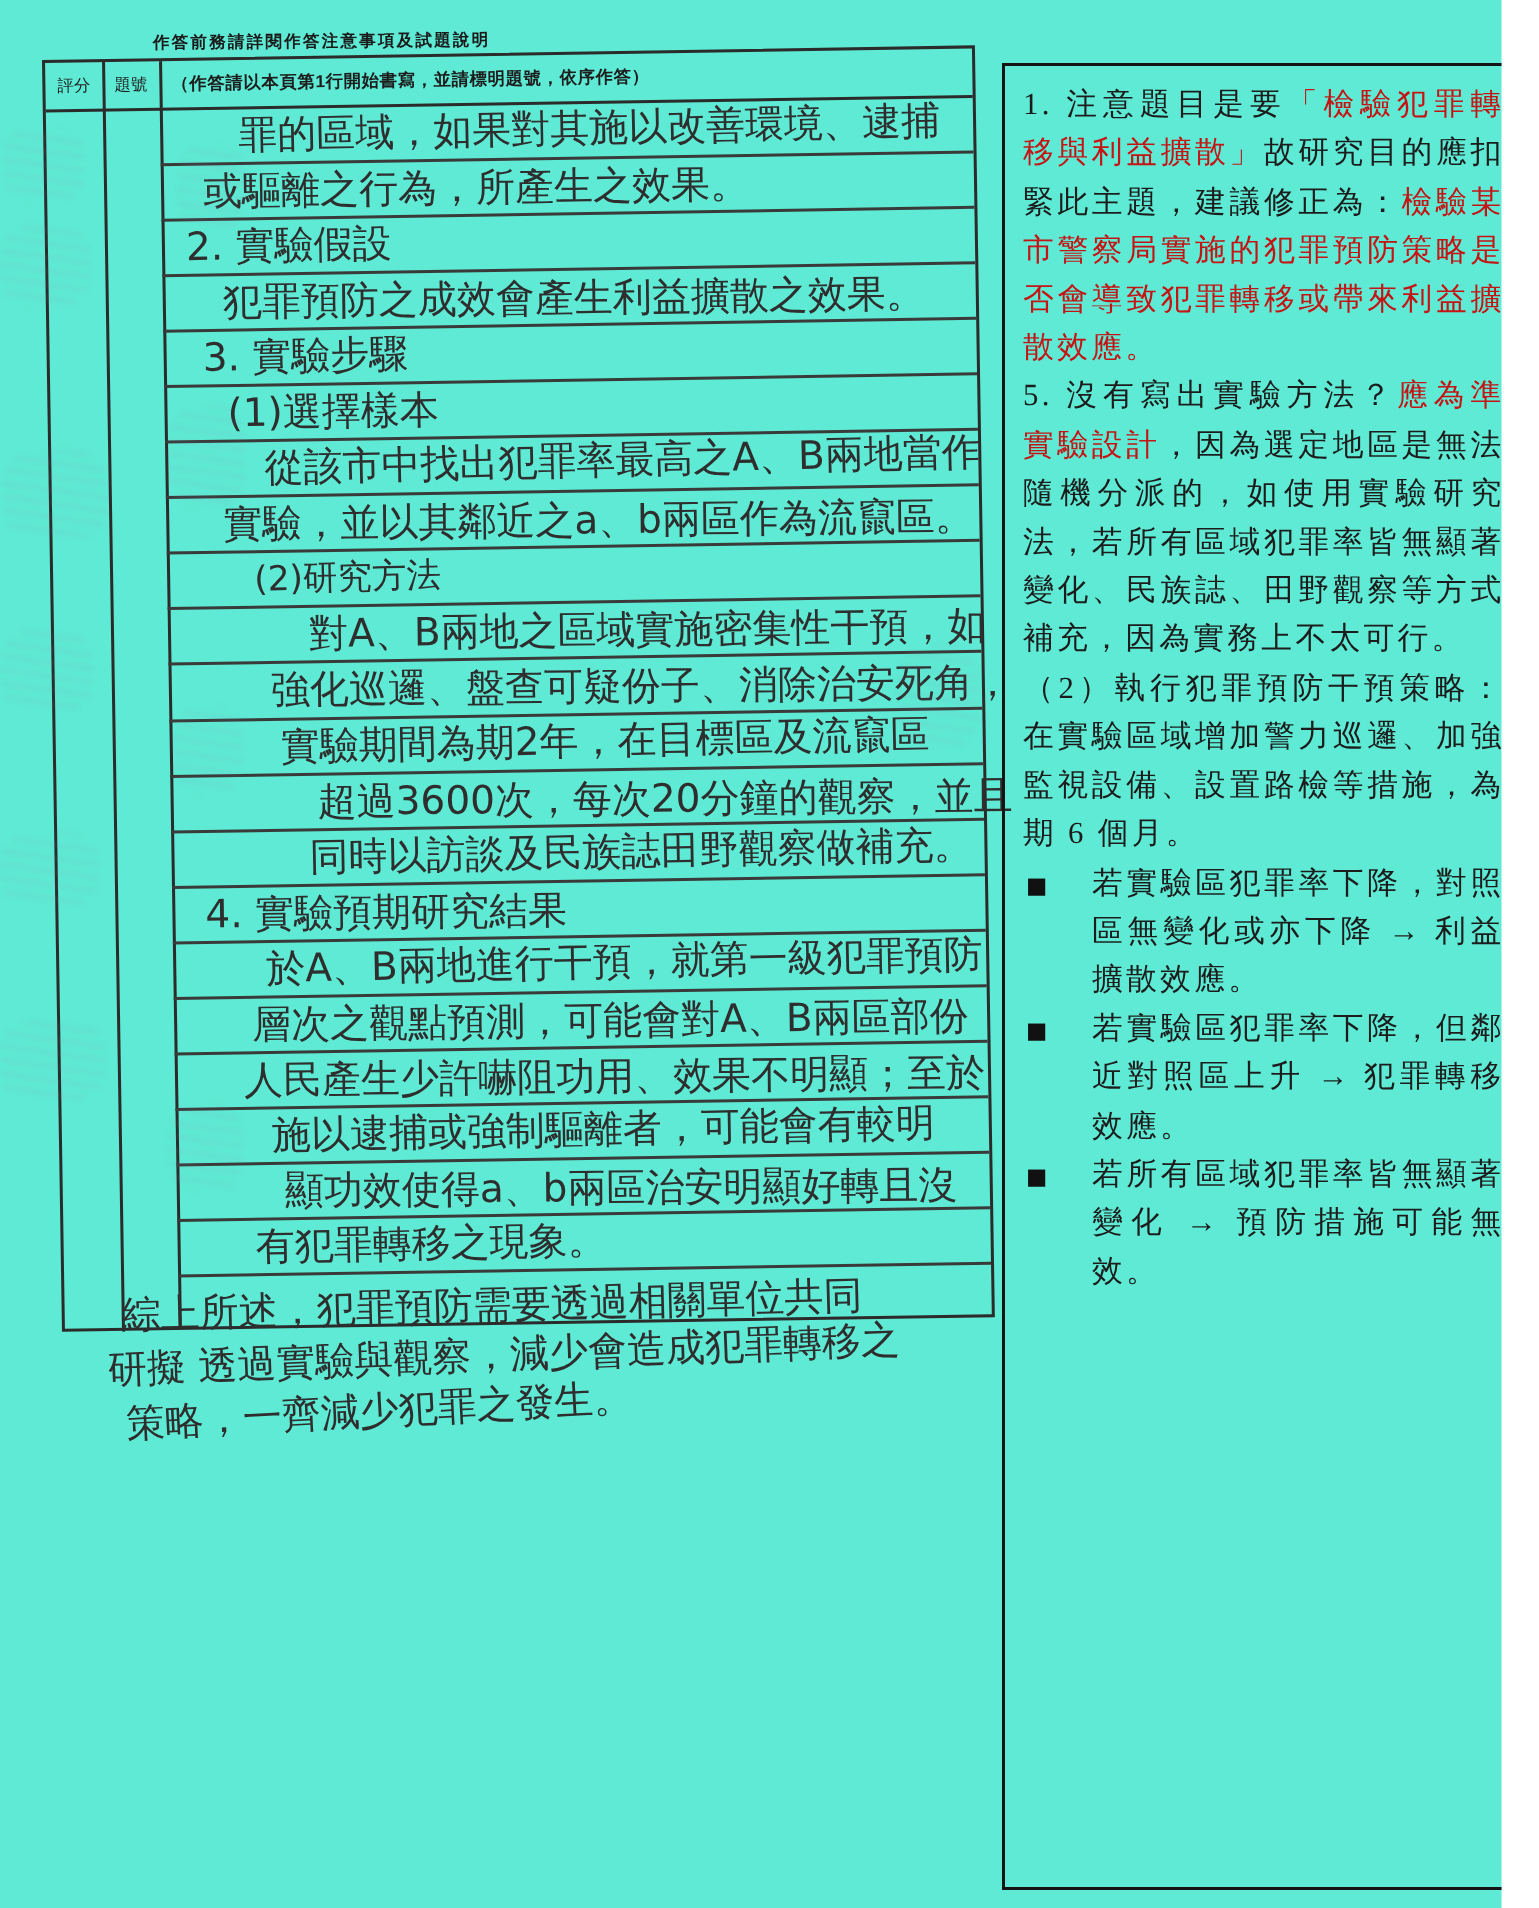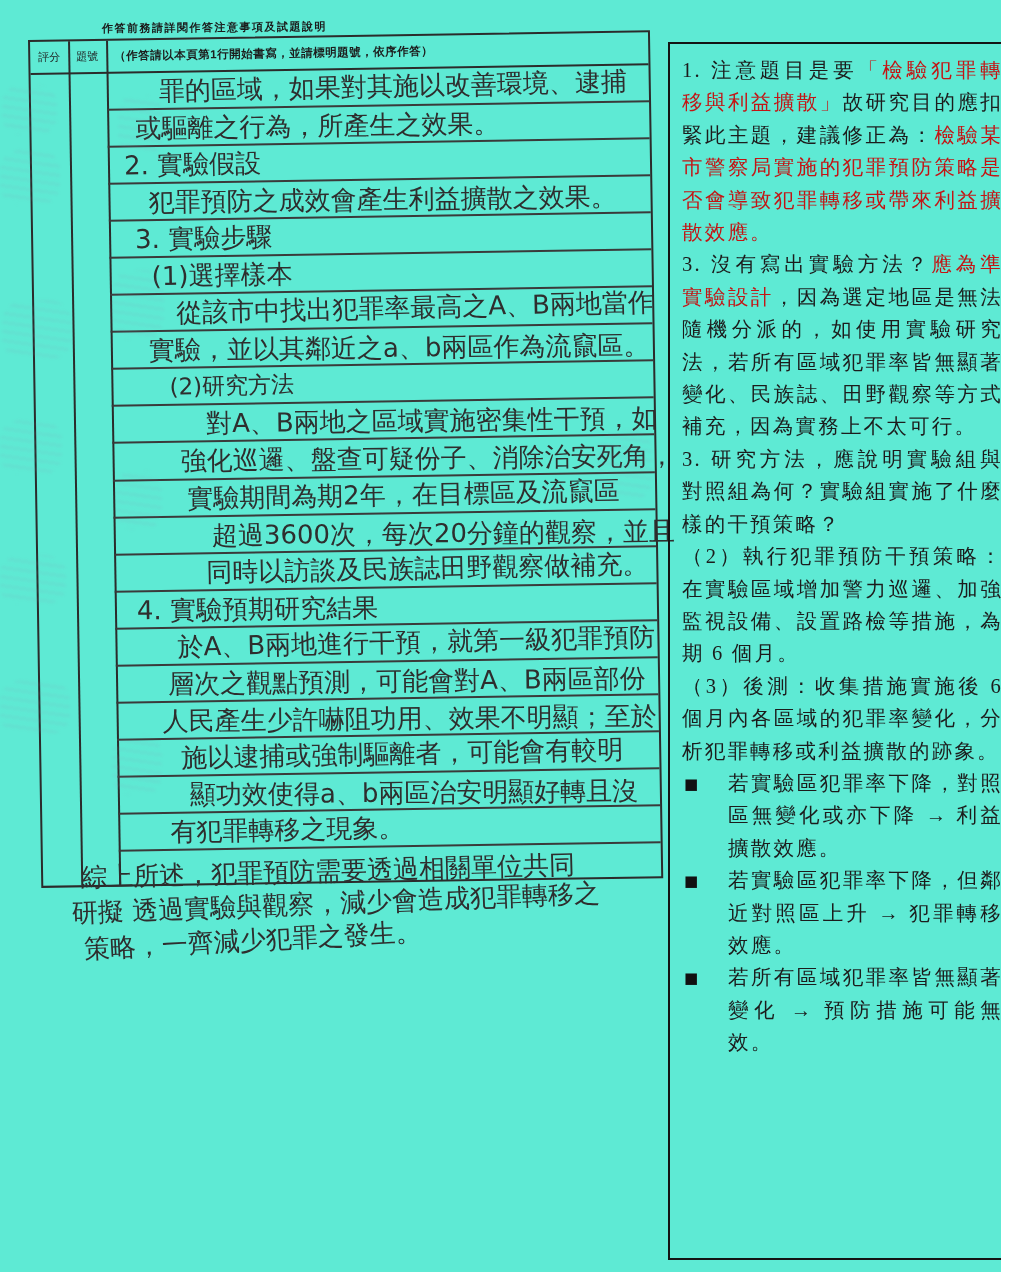--- a/index.html
+++ b/index.html
@@ -128,22 +128,20 @@
   <div class="bleed" style="left:2px;   top:300px; width:70px; height:60px;"></div>
   <div class="bleed" style="left:598px; top:430px; width:55px; height:70px;"></div>
   <div class="bleed" style="left:0px;   top:420px; width:62px; height:55px;"></div>
   <div class="bleed" style="left:116px; top:470px; width:46px; height:60px;"></div>
   <div class="bleed" style="left:0px;   top:555px; width:66px; height:50px;"></div>
   <div class="bleed" style="left:0px;   top:680px; width:70px; height:55px;"></div>
   <div class="bleed" style="left:112px; top:735px; width:50px; height:60px;"></div>
 
   <div class="panel">
     <p><span>1. 注意題目是要</span><span class="red">「檢驗犯罪轉移與利益擴散」</span><span>故研究目的應扣緊此主題，建議修正為：</span><span class="red">檢驗某市警察局實施的犯罪預防策略是否會導致犯罪轉移或帶來利益擴散效應。</span></p>
-    <p><span>3. 沒有寫出實驗方法？</span><span class="red">應為準實驗設計</span><span>，因為選定地區是無法隨機分派的，如使用實驗研究法，若所有區域犯罪率皆無顯著變化、民族誌、田野觀察等方式補充，因為實務上不太可行。</span></p>
-    <p>3. 研究方法，應說明實驗組與對照組為何？實驗組實施了什麼樣的干預策略？</p>
+    <p><span>5. 沒有寫出實驗方法？</span><span class="red">應為準實驗設計</span><span>，因為選定地區是無法隨機分派的，如使用實驗研究法，若所有區域犯罪率皆無顯著變化、民族誌、田野觀察等方式補充，因為實務上不太可行。</span></p>
     <p>（2）執行犯罪預防干預策略：在實驗區域增加警力巡邏、加強監視設備、設置路檢等措施，為期 6 個月。</p>
-    <p>（3）後測：收集措施實施後 6 個月內各區域的犯罪率變化，分析犯罪轉移或利益擴散的跡象。</p>
     <div class="bullet"><span class="mark">■</span><span>若實驗區犯罪率下降，對照區無變化或亦下降 → 利益擴散效應。</span></div>
     <div class="bullet"><span class="mark">■</span><span>若實驗區犯罪率下降，但鄰近對照區上升 → 犯罪轉移效應。</span></div>
     <div class="bullet"><span class="mark">■</span><span>若所有區域犯罪率皆無顯著變化 → 預防措施可能無效。</span></div>
   </div>
 
 </div>
 
 </body></html>

